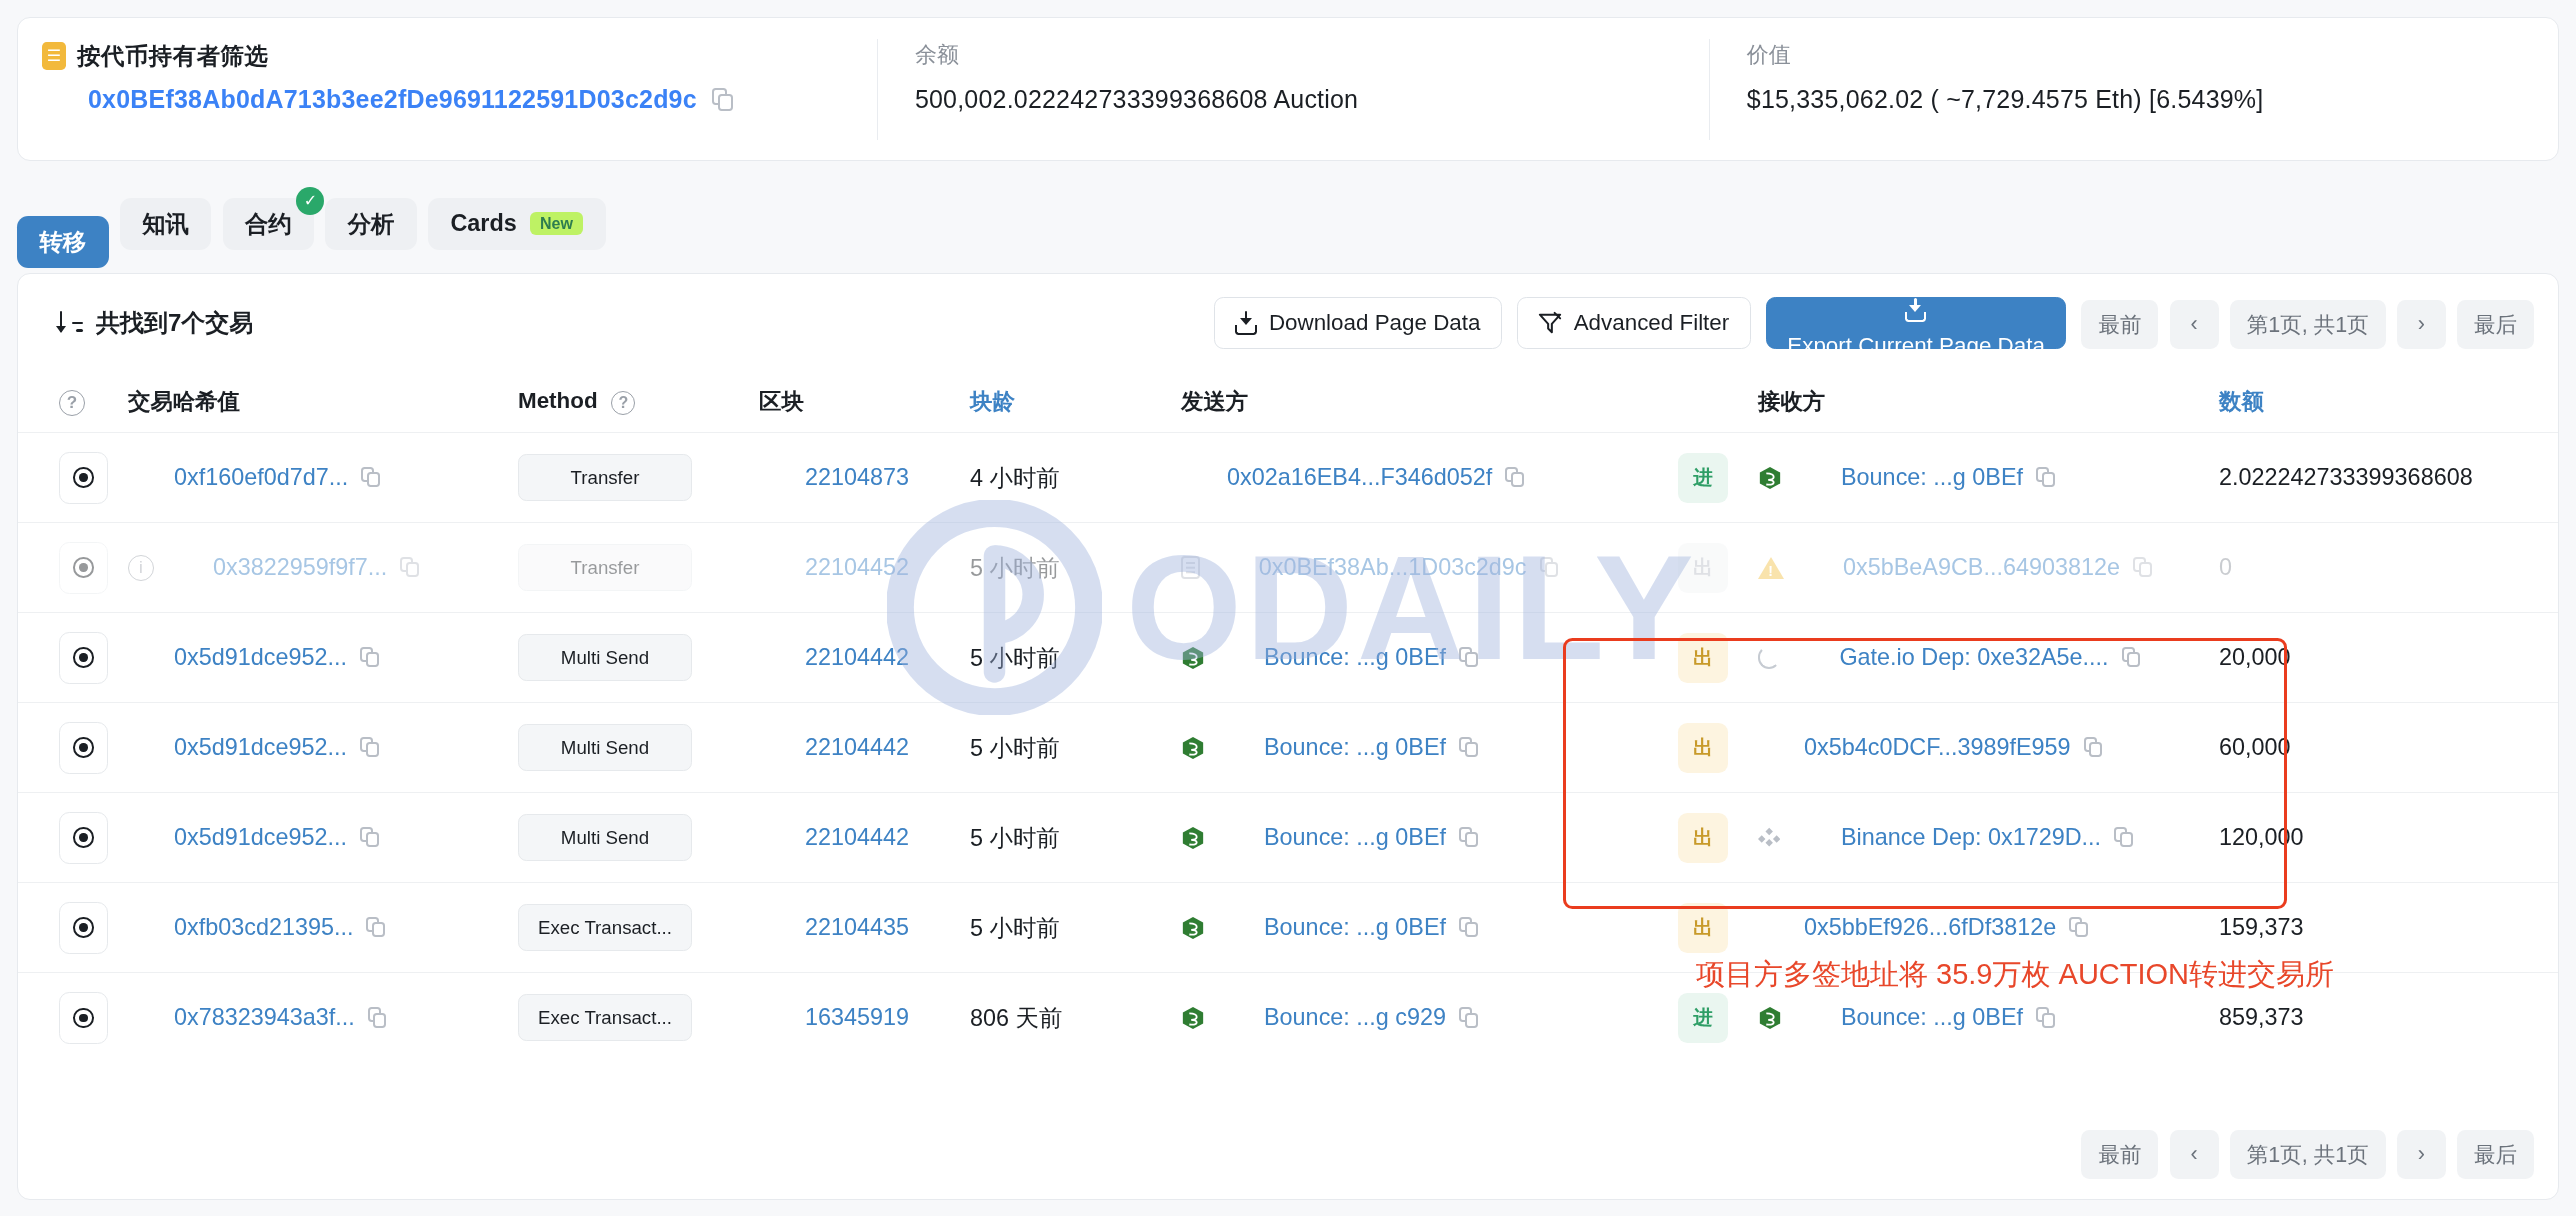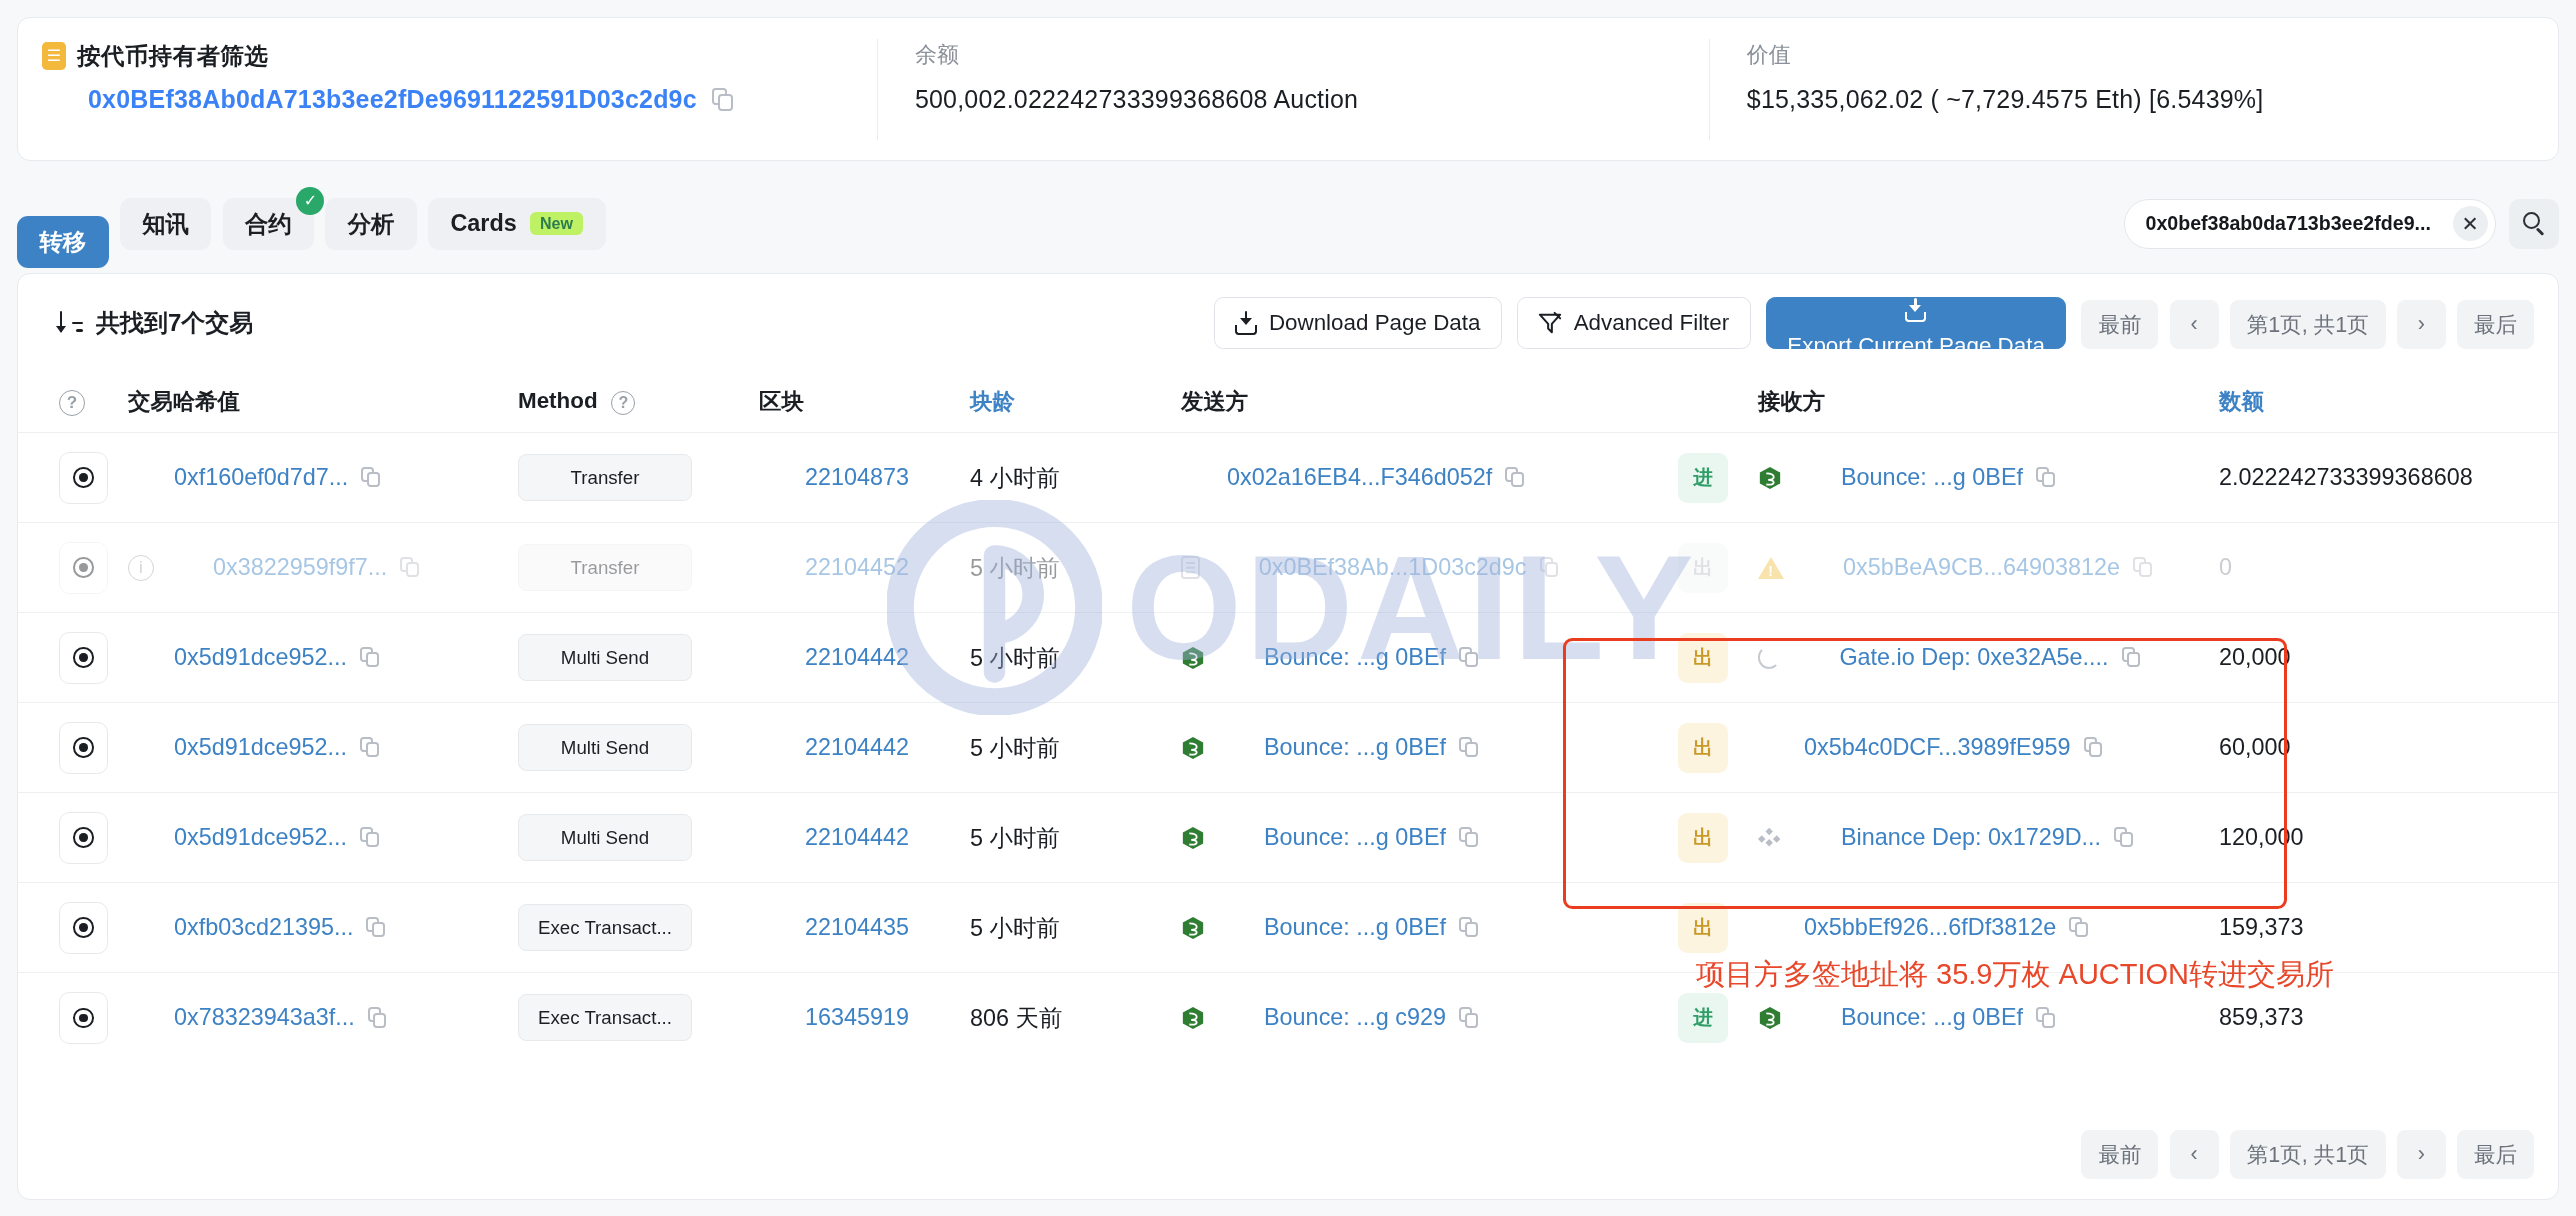--- a/index.html
+++ b/index.html
@@ -337,32 +337,20 @@
           <span class="tab-check">✓</span>
         </div>
         <div class="tab">
           <span>分析</span>
         </div>
         <div class="tab">
           <span>Cards</span>
           <span class="tab-badge-new">New</span>
         </div>
       </div>
-    <div class="tabbar-right">
-      <div class="search-pill">
-        <span class="search-val">0x0bef38ab0da713b3ee2fde9...</span>
-        <span class="search-clear">✕</span>
-      </div>
-      <div class="search-btn">
-        <span class="mag">
-          <span class="ring"></span>
-            <span class="hdl"></span>
-        </span>
-      </div>
-    </div>
   </div>
 
   <div class="panel">
 
     <div class="toolbar">
       <div class="found-text">
         <span class="sort-ic">
             <u></u>
             <b></b>
             <b></b>

